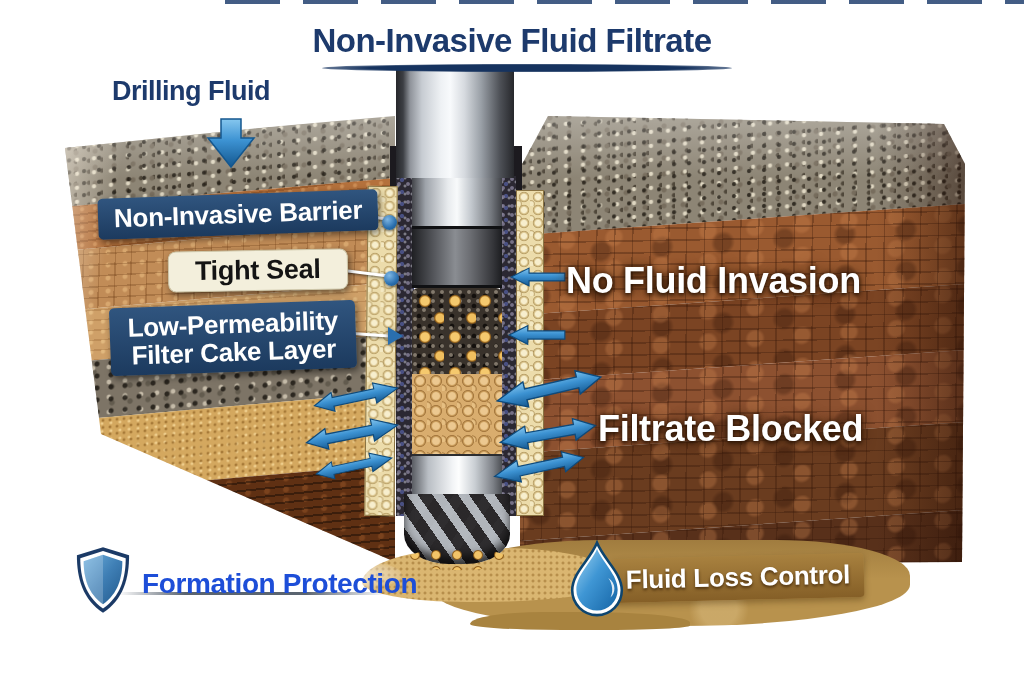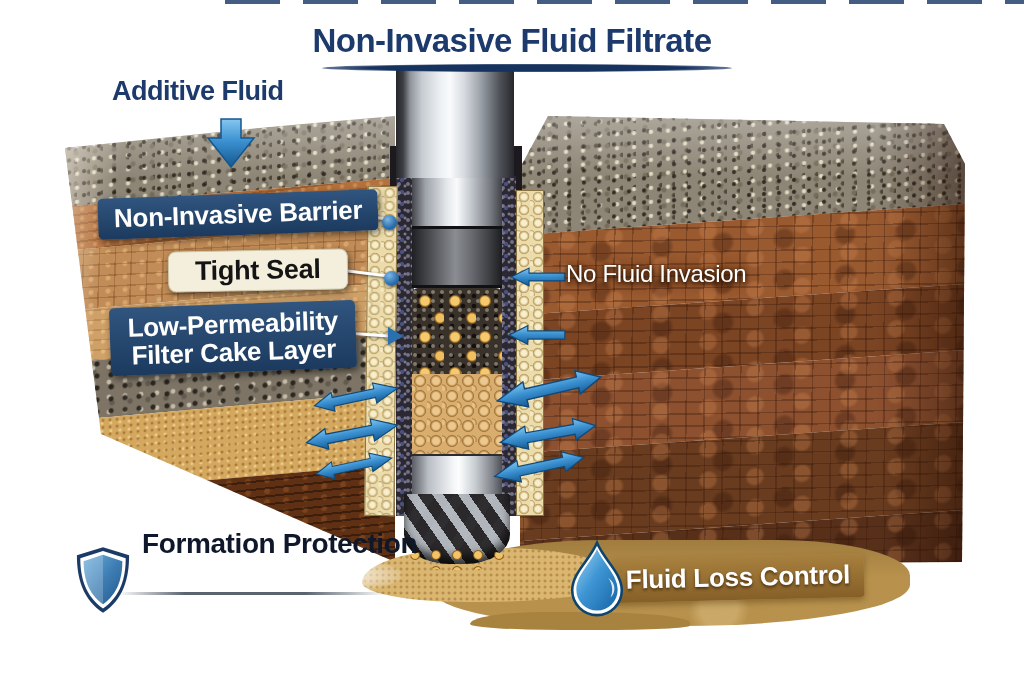--- a/index.html
+++ b/index.html
@@ -135,36 +135,36 @@
   .pill-cream{background:#f3efdc;color:#141414;border:1px solid #cfc8ab;}
   .leader-line{position:absolute;height:3px;background:#fff;border-radius:2px;
     box-shadow:0 1px 3px rgba(0,0,0,.6);}
   .leader-dot{position:absolute;width:15px;height:15px;border-radius:50%;
     background:radial-gradient(circle at 35% 30%,#7fb8e6,#2a6fae 60%,#174e80);
     box-shadow:0 1px 3px rgba(0,0,0,.6);}
   .leader-head{position:absolute;width:0;height:0;border-top:9px solid transparent;
     border-bottom:9px solid transparent;border-left:15px solid #2a6fae;filter:drop-shadow(0 1px 2px rgba(0,0,0,.5));}
 
   
-  .rock-label{position:absolute;font-size:24px;font-weight:400;letter-spacing:-.3px;color:#fff;
+  .rock-label{position:absolute;font-size:36px;font-weight:700;letter-spacing:-.3px;color:#fff;
     text-shadow:0 0 14px rgba(55,28,8,.95),0 2px 4px rgba(40,20,5,.9),0 0 4px rgba(50,25,8,.8);}
   .rock-label .backdrop{position:absolute;left:-14px;right:-14px;top:-6px;bottom:-6px;
     background:rgba(92,52,20,.45);filter:blur(7px);border-radius:14px;z-index:-1;}
 
   
   .arr{position:absolute;}
   .arr svg{display:block;overflow:visible;}
 
   
   .swoosh{position:absolute;left:92px;top:550px;width:310px;height:50px;
     background:radial-gradient(ellipse at 40% 50%,#ffffff 45%,rgba(255,255,255,0) 75%);border-radius:50%;}
   .swoosh-line{position:absolute;left:118px;top:592px;width:268px;height:3px;border-radius:2px;
     background:linear-gradient(90deg,rgba(90,100,110,0),#5a6470 25%,#5a6470 70%,rgba(90,100,110,0));}
-  .fp-text{position:absolute;left:142px;top:528px;font-size:28px;font-weight:800;
-    letter-spacing:-.4px;color:#0f172a;}
+  .fp-text{position:absolute;left:142px;top:568px;font-size:28px;font-weight:800;
+    letter-spacing:-.4px;color:#1d4ed8;}
   .flc-banner{position:absolute;left:612px;top:556px;width:252px;height:44px;
     background:linear-gradient(180deg,#a8813f,#855f27);transform:rotate(-1.4deg);
     border-radius:4px;box-shadow:0 3px 6px rgba(70,45,10,.4);}
   .flc-text{position:absolute;left:0;right:0;top:6px;text-align:center;font-size:26px;
     font-weight:800;letter-spacing:-.3px;color:#fff;text-shadow:0 2px 3px rgba(60,35,8,.8);}
   .icon-abs{position:absolute;}
 </style>
 </head>
 <body>
 
@@ -290,25 +290,29 @@
   </div>
   <div class="pill pill-navy" data-name="callout-low-permeability-filter-cake" style="left:110px;top:304px;padding:6px 18px;font-size:26px;line-height:1.08;text-align:center;transform:rotate(-2deg);">
     <div data-name="callout-label-line1">Low-Permeability</div>
     <div data-name="callout-label-line2">Filter Cake Layer</div>
   </div>
 
   <div class="rock-label" data-name="label-no-fluid-invasion" style="left:566px;top:260px;">
     <div class="backdrop" data-name="label-backdrop"></div>
     <span data-name="label-text">No Fluid Invasion</span>
   </div>
+  <div class="rock-label" data-name="label-filtrate-blocked" style="left:598px;top:408px;">
+    <div class="backdrop" data-name="label-backdrop"></div>
+    <span data-name="label-text">Filtrate Blocked</span>
+  </div>
 
   <div class="top-artifact" data-name="top-edge-artifact"></div>
   <div class="title" data-name="page-title">Non-Invasive Fluid Filtrate</div>
   <div class="title-underline" data-name="title-underline"></div>
-  <div class="drilling-label" data-name="drilling-fluid-label">Additive Fluid</div>
+  <div class="drilling-label" data-name="drilling-fluid-label">Drilling Fluid</div>
   <div class="arr icon-abs" data-name="drilling-fluid-down-arrow-icon" style="left:206px;top:116px;width:50px;height:54px;">
     <svg viewBox="0 0 50 52" width="50" height="54">
         <path d="M15,2 L35,2 L35,21 L48,21 L25,50 L2,21 L15,21 Z" fill="url(#arrG)" stroke="#14578f" stroke-width="1.5"></path>
       </svg>
   </div>
 
   <div class="swoosh" data-name="badge-highlight-swoosh"></div>
   <div class="swoosh-line" data-name="badge-underline"></div>
   <div class="icon-abs" data-name="shield-icon" style="left:74px;top:546px;width:58px;height:68px;">
     <svg viewBox="0 0 60 70" width="58" height="68">

